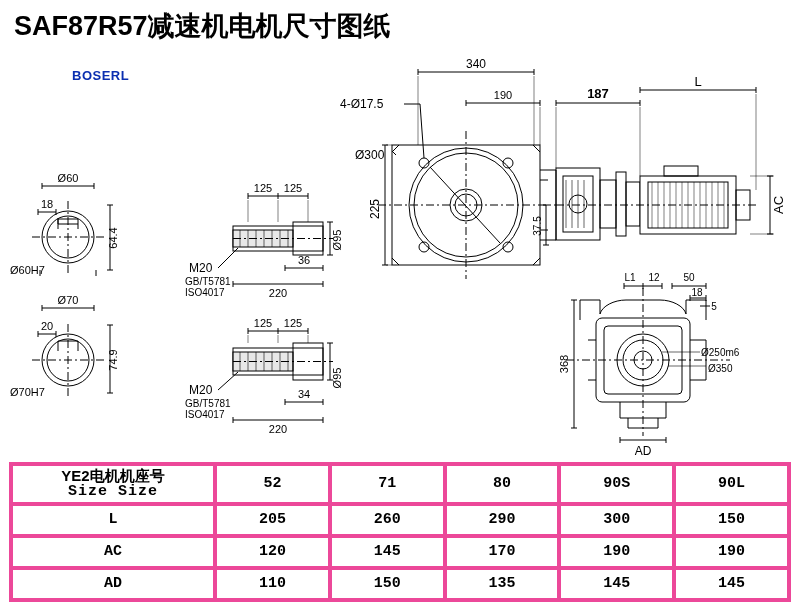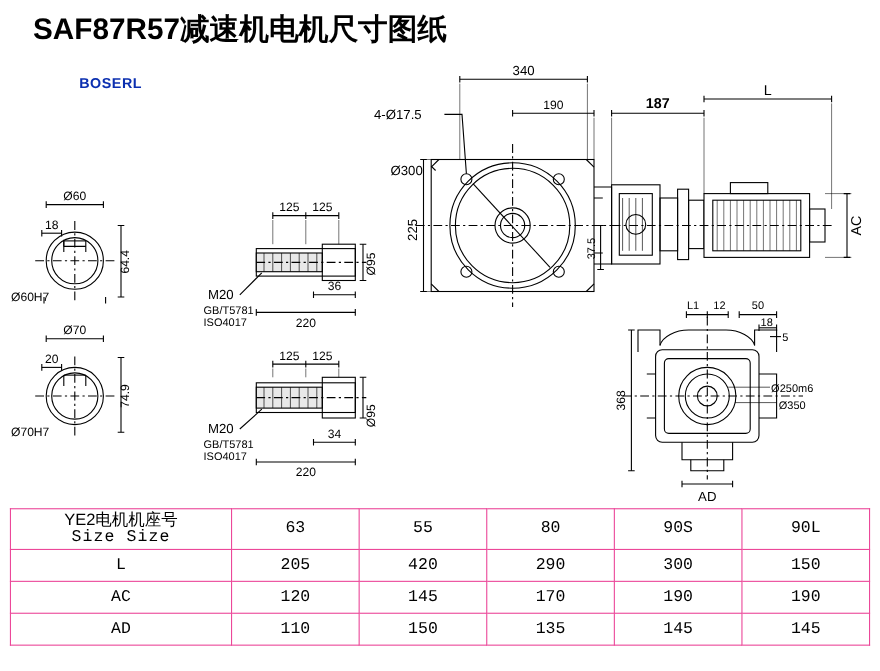--- a/index.html
+++ b/index.html
@@ -17,21 +17,20 @@
   }
   #title {
     position: absolute;
     left: 14px;
     top: 8px;
     font-size: 27px;
     font-weight: bold;
     letter-spacing: 0px;
     white-space: nowrap;
     font-family: "Liberation Sans", sans-serif;
-    margin-left: 16px;
   }
   #brand {
     position: absolute;
     left: 72px;
     top: 68px;
     font-size: 13px;
     font-weight: bold;
     color: #0b2fb0;
     letter-spacing: 0.5px;
     text-align: center;
@@ -47,25 +46,25 @@
   #spec-table {
     position: absolute;
     left: 9px;
     top: 462px;
     width: 782px;
     border-collapse: collapse;
     font-size: 15px;
     font-family: "Liberation Mono", monospace;
   }
   #spec-table td, #spec-table th {
-    border: 1px solid #ec4899;
+    border: 4px solid #ec4899;
     text-align: center;
     height: 28px;
     padding: 0;
-    font-weight: normal;
+    font-weight: bold;
   }
   #spec-table td.label-cell {
     width: 200px;
     text-align: center;
   }
   #spec-table td.head-label {
     line-height: 1.05;
     padding: 2px 0;
     font-size: 15px;
   }
@@ -314,30 +313,30 @@
   </g>
 </svg>
 
 <table id="spec-table">
   <tbody>
     <tr>
       <td class="label-cell head-label">
         <div class="cn-line">YE2电机机座号</div>
         <div class="en-line">Size Size</div>
       </td>
-      <td>63</td>
-      <td>55</td>
+      <td>52</td>
+      <td>71</td>
       <td>80</td>
       <td>90S</td>
       <td>90L</td>
     </tr>
     <tr>
       <td class="label-cell">L</td>
       <td>205</td>
-      <td>420</td>
+      <td>260</td>
       <td>290</td>
       <td>300</td>
       <td>150</td>
     </tr>
     <tr>
       <td class="label-cell">AC</td>
       <td>120</td>
       <td>145</td>
       <td>170</td>
       <td>190</td>

